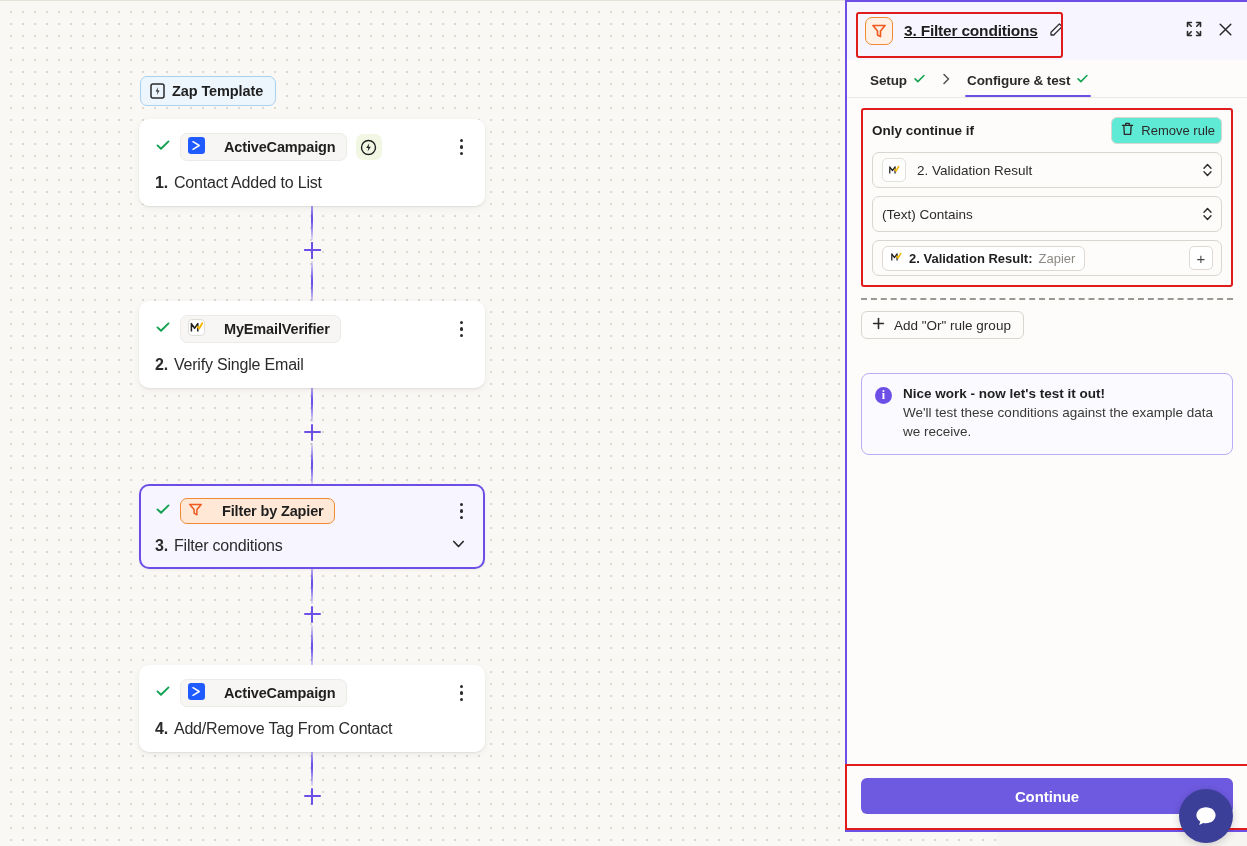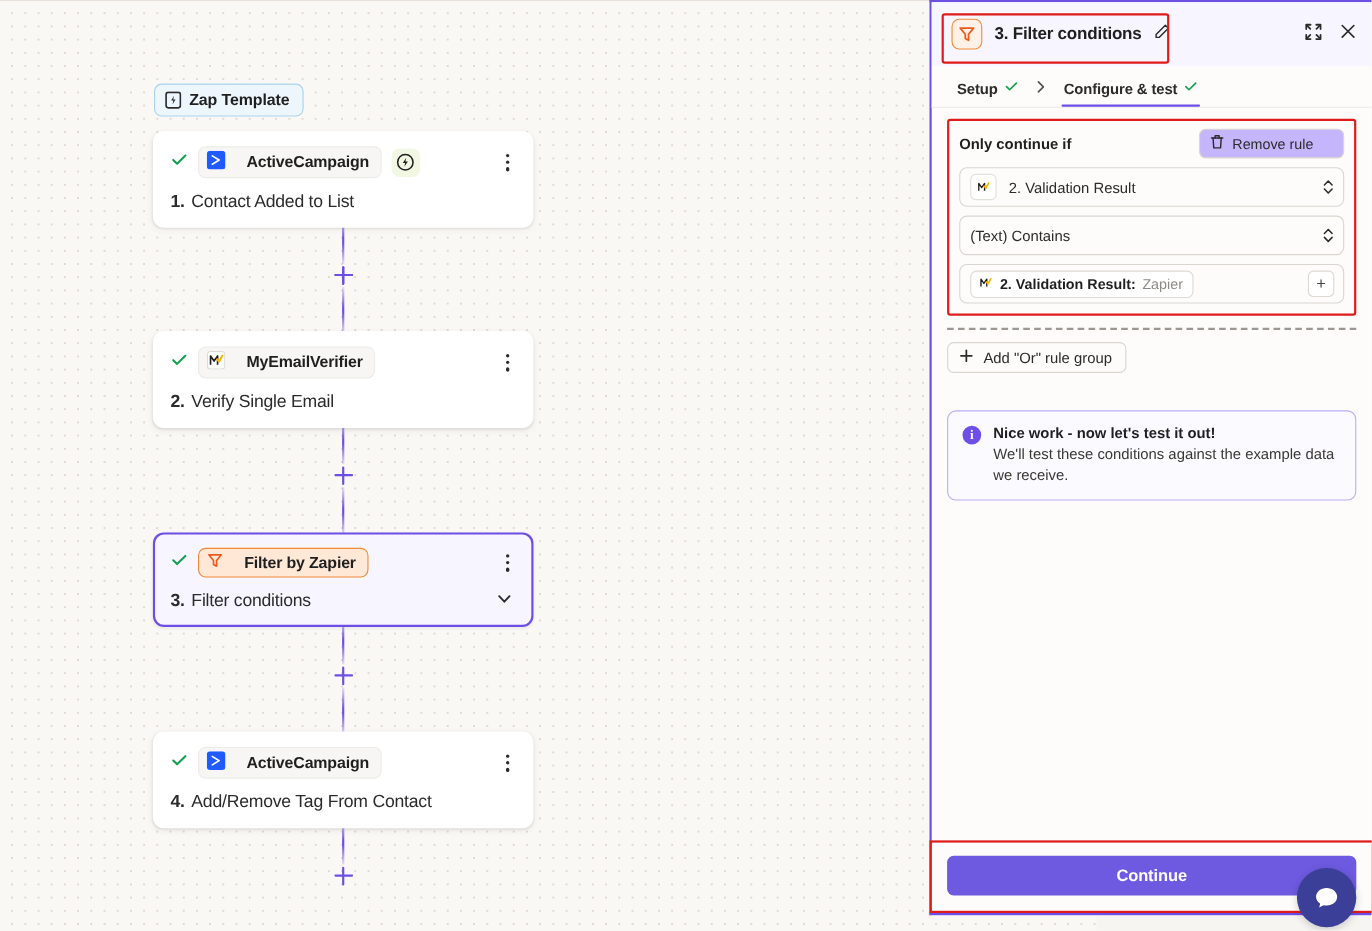--- a/index.html
+++ b/index.html
@@ -97,20 +97,21 @@
     border: 2px solid #6d4fe8;
     border-right: none;
     border-radius: 0;
     display: flex; flex-direction: column;
   }
   .panel-head {
     height: 58px; flex: none;
     display: flex; align-items: center; padding: 0 14px 0 0;
     background: #f7f5ff;
     position: relative;
+    text-decoration: underline;
   }
   .head-hilite {
     position: absolute; left: 9px; top: 10px;
     width: 207px; height: 46px;
     border: 2px solid #e01b1b; border-radius: 3px;
     pointer-events: none;
   }
   .head-inner { display: flex; align-items: center; gap: 11px; padding-left: 18px; }
   .filter-icon-box {
     width: 28px; height: 28px; border-radius: 7px;
@@ -139,22 +140,22 @@
   .panel-body { flex: 1 1 auto; overflow: hidden; padding: 10px 14px 0 14px; position: relative; }
 
   .rule-block {
     border: 2px solid #e01b1b; border-radius: 3px;
     padding: 7px 9px 9px 9px; background: #fdfcfa;
   }
   .rule-head { display: flex; align-items: center; margin-bottom: 8px; }
   .rule-title { font-size: 13.5px; font-weight: 700; color: #1f1f1f; }
   .remove-rule {
     margin-left: auto; display: flex; align-items: center; gap: 7px;
-    background: #c4b5fd; border: 1px solid #d9d6d0; border-radius: 6px;
-    padding: 4px 27px 4px 9px; font-size: 13px; color: #2b2b2b;
+    background: #5eead4; border: 1px solid #d9d6d0; border-radius: 6px;
+    padding: 4px 6px 4px 9px; font-size: 13px; color: #2b2b2b;
   }
   .field {
     display: flex; align-items: center; gap: 11px;
     background: #fdfcfa; border: 1px solid #d9d6d0; border-radius: 7px;
     height: 36px; padding: 0 8px 0 9px; margin-bottom: 8px;
   }
   .field:last-child { margin-bottom: 0; }
   .field-icon-box {
     width: 24px; height: 24px; border-radius: 5px;
     background: #fff; border: 1px solid #e2e0db;

